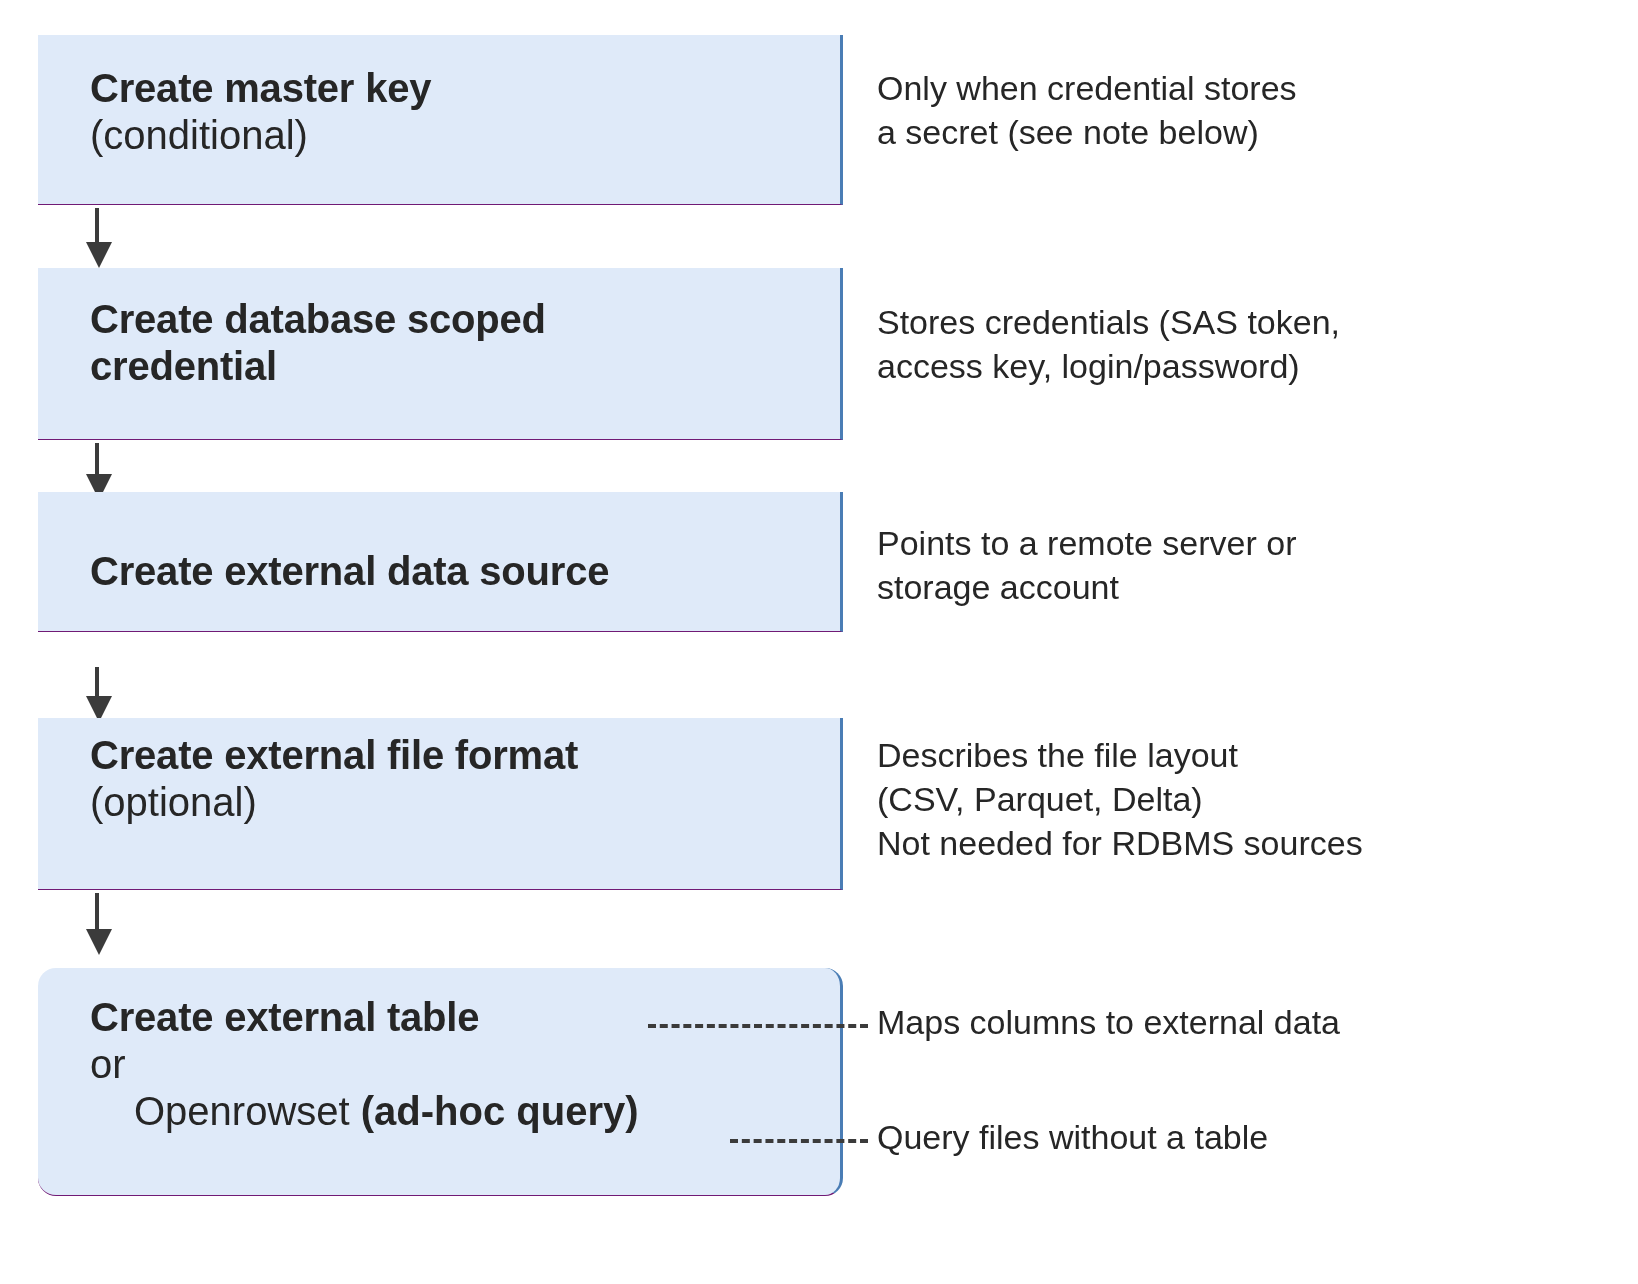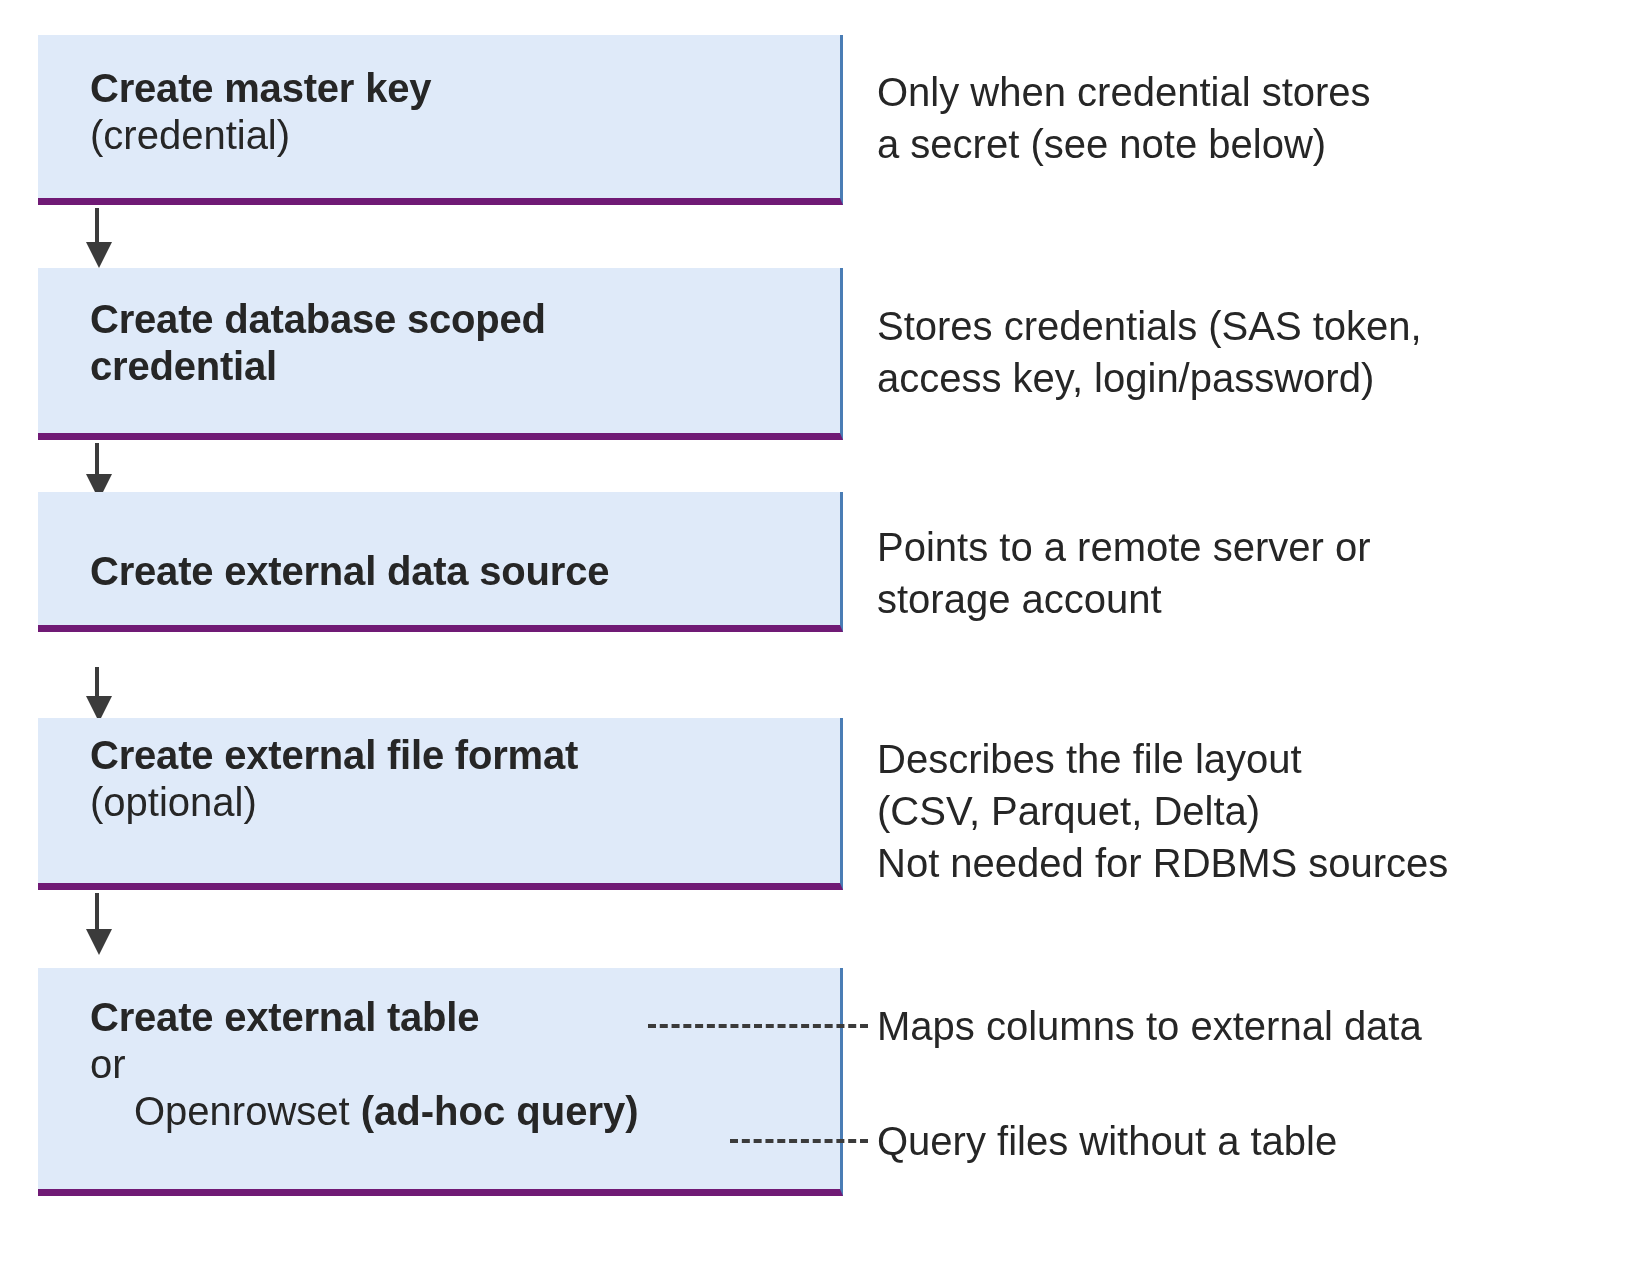--- a/index.html
+++ b/index.html
@@ -21,21 +21,21 @@
     height: 1284px;
     background: #ffffff;
   }
 
   
   .flowbox {
     position: absolute;
     left: 38px;
     width: 805px;
     background: #dfeaf9;
-    border-bottom: 7px solid #701a75;
+    border-bottom: 1px solid #701a75;
     border-right: 3px solid #4a7db5;
     box-sizing: border-box;
   }
 
   .box-inner {
     position: absolute;
     left: 52px;
     right: 10px;
   }
 
@@ -73,21 +73,21 @@
     height: 0;
     border-left: 13px solid transparent;
     border-right: 13px solid transparent;
     border-top: 26px solid #3b3b3b;
   }
 
   
   .note {
     position: absolute;
     left: 877px;
-    font-size: 40px;
+    font-size: 34px;
     line-height: 1.30;
     color: #262626;
     white-space: pre-line;
   }
 
   
   .dashline {
     position: absolute;
     height: 0;
     border-top: 4px dashed #3b3b3b;
@@ -97,21 +97,21 @@
   .norm-run { font-weight: bold; }
 </style>
 </head>
 <body>
 
 <div id="stage">
 
   <div class="flowbox" style="top:35px; height:170px;">
     <div class="box-inner" style="top:30px;">
       <div class="title">Create master key</div>
-      <div class="sub">(credential)</div>
+      <div class="sub">(conditional)</div>
     </div>
   </div>
 
   <div class="arrow" style="top:208px; height:60px;">
     <div class="shaft" style="height:36px;"></div>
     <div class="head" style="top:34px;"></div>
   </div>
 
   <div class="note" style="top:66px;">Only when credential stores
 a secret (see note below)</div>
@@ -154,21 +154,21 @@
 
   <div class="arrow" style="top:893px; height:64px;">
     <div class="shaft" style="height:38px;"></div>
     <div class="head" style="top:36px;"></div>
   </div>
 
   <div class="note" style="top:733px;">Describes the file layout
 (CSV, Parquet, Delta)
 Not needed for RDBMS sources</div>
 
-  <div class="flowbox" style="top:968px; height:228px;">
+  <div class="flowbox" style="top:968px; height:228px;border-radius:18px;">
     <div class="box-inner" style="top:26px;">
       <div class="title">Create external table</div>
       <div class="sub">or</div>
       <div class="sub">
         <span class="bold-run">Openrowset</span><span class="norm-run"> (ad-hoc query)</span>
       </div>
     </div>
   </div>
 
   <div class="dashline" style="left:648px; top:1024px; width:220px;"></div>

